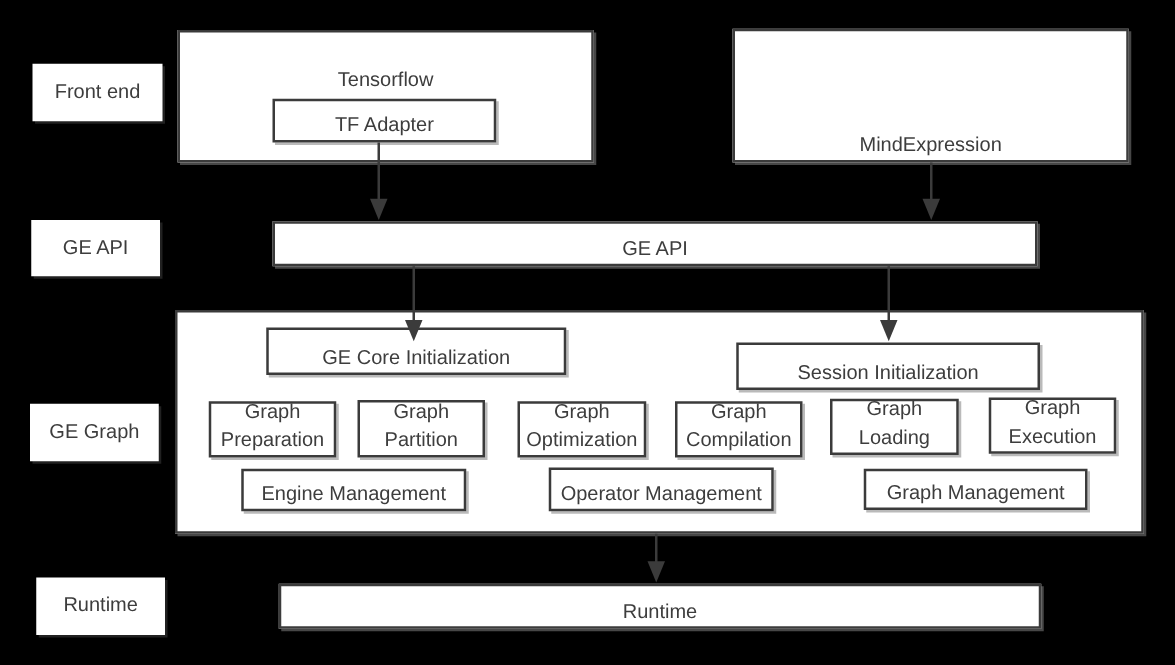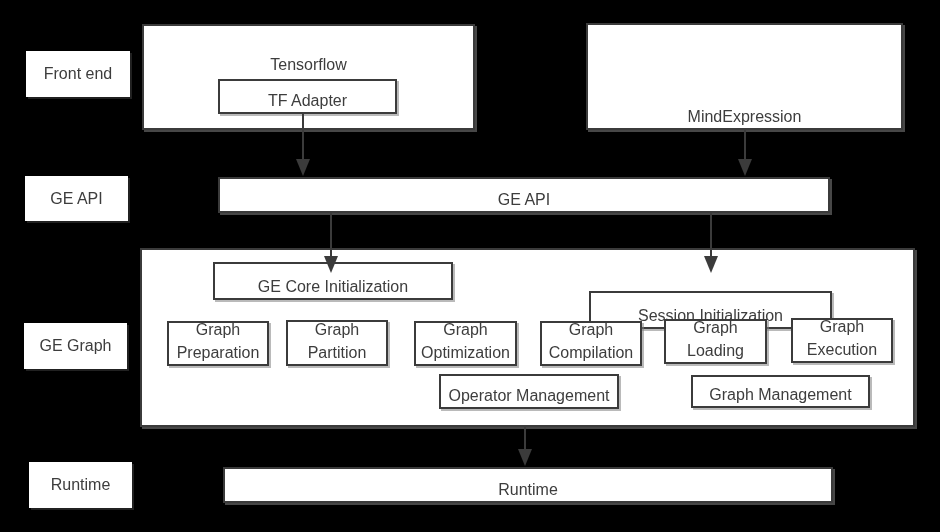--- a/index.html
+++ b/index.html
@@ -89,21 +89,21 @@
 
   <div class="box" style="left:218px; top:177px; width:612px; height:36px;">
     <span>GE API</span>
   </div>
 
   <div class="box" style="left:140px; top:248px; width:775px; height:179px; display:block;">
 
     <div class="box" style="left:71px; top:12px; width:240px; height:38px;">
       <span>GE Core Initialization</span>
     </div>
-    <div class="box" style="left:447px; top:24px; width:243px; height:38px;margin-top:17px;">
+    <div class="box" style="left:447px; top:24px; width:243px; height:38px;">
       <span>Session Initialization</span>
     </div>
 
     <div class="box" style="left:25px; top:71px; width:102px; height:45px;">
       <div>
         <div>Graph</div>
         <div>Preparation</div>
       </div>
     </div>
     <div class="box" style="left:144px; top:70px; width:102px; height:46px;">
@@ -130,20 +130,23 @@
         <div>Loading</div>
       </div>
     </div>
     <div class="box" style="left:649px; top:68px; width:102px; height:45px;">
       <div>
         <div>Graph</div>
         <div>Execution</div>
       </div>
     </div>
 
+    <div class="box" style="left:51px; top:125px; width:180px; height:34px;">
+      <span>Engine Management</span>
+    </div>
     <div class="box" style="left:297px; top:124px; width:180px; height:35px;">
       <span>Operator Management</span>
     </div>
     <div class="box" style="left:549px; top:125px; width:179px; height:33px;">
       <span>Graph Management</span>
     </div>
   </div>
 
   <div class="box" style="left:223px; top:467px; width:610px; height:36px;">
     <span>Runtime</span>

